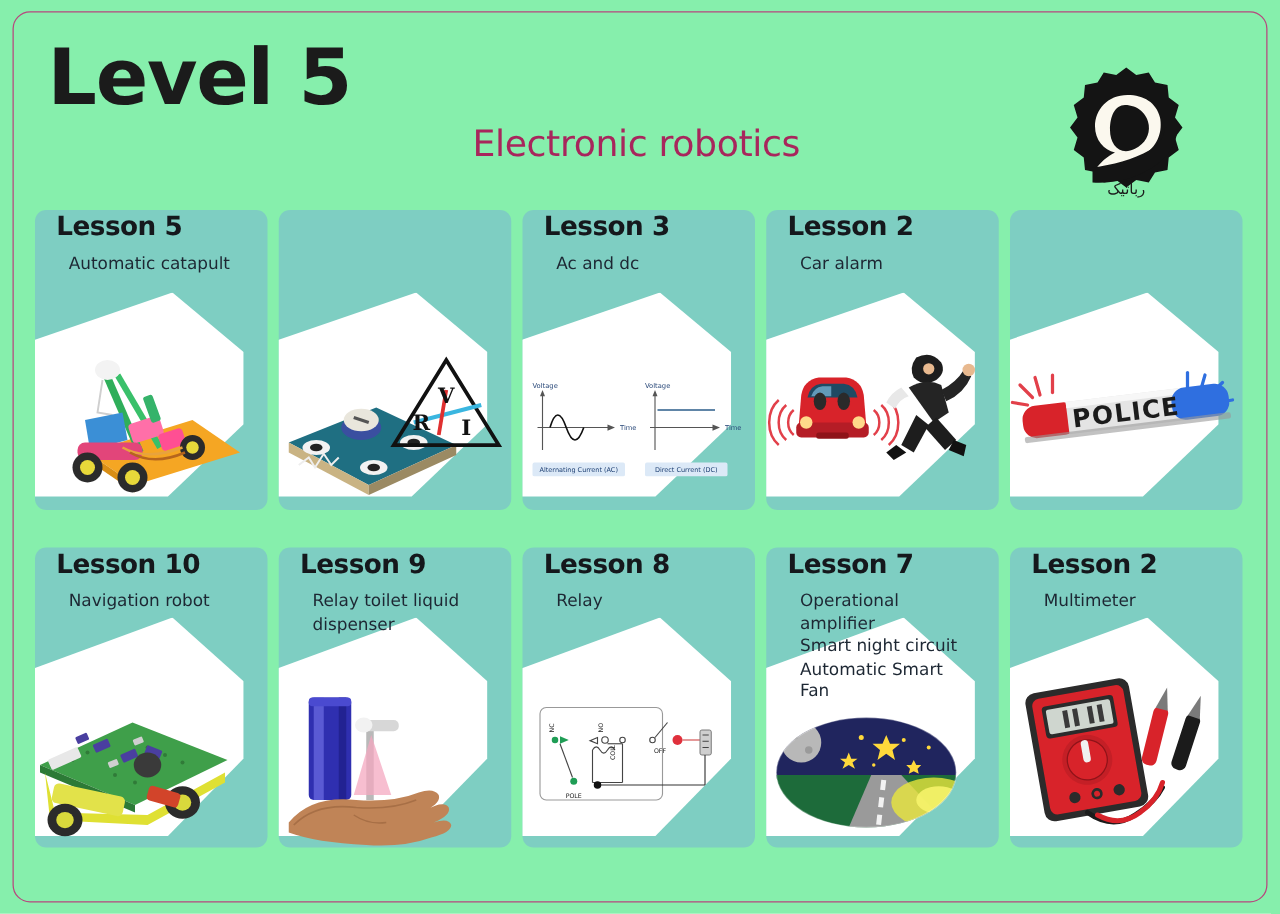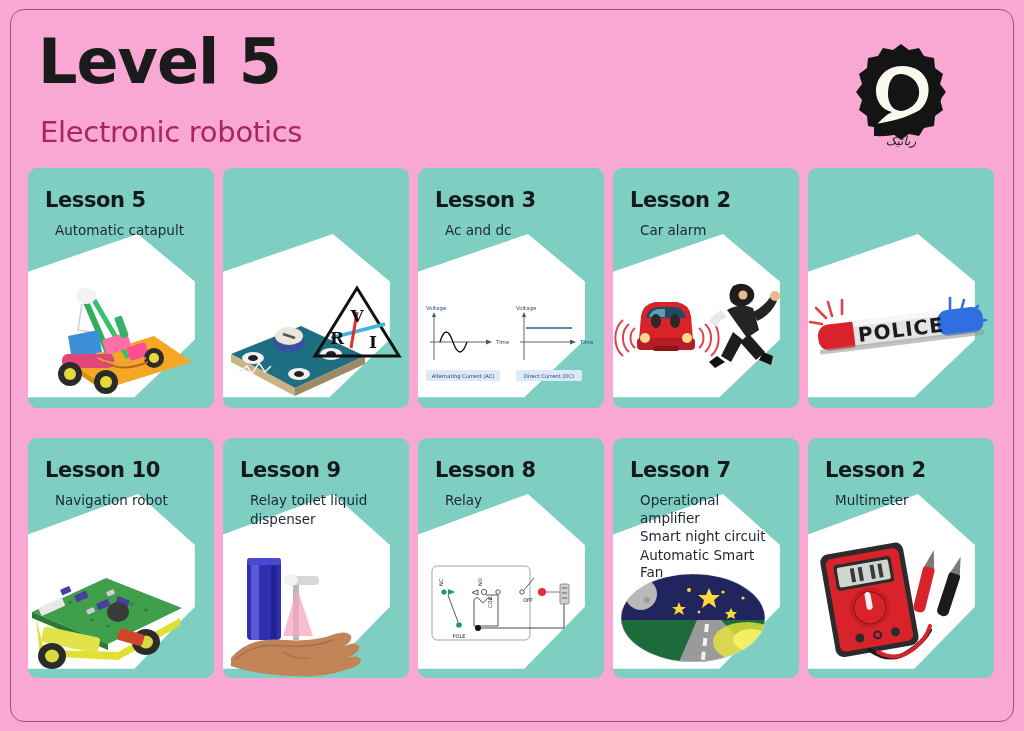--- a/index.html
+++ b/index.html
@@ -5,21 +5,21 @@
   html,body{margin:0;padding:0;}
   body{
     width:1024px;height:731px;
     background:#fbf8ee;
     font-family:"Liberation Sans", sans-serif;
     overflow:hidden;
   }
   #poster{
     position:relative;
     width:1024px;height:731px;
-    background:#f9a8d4;
+    background:#86efac;
     box-sizing:border-box;
   }
   .frame{
     position:absolute;
     left:10px;top:9px;
     width:1004px;height:713px;
     border:1.6px solid #b7477e;
     border-radius:14px;
     box-sizing:border-box;
     pointer-events:none;
@@ -36,26 +36,27 @@
     line-height:64px;
     letter-spacing:-1px;
     color:#1b1b1b;
     margin:0;
   }
   .subtitle{
     font-family:"DejaVu Sans", sans-serif;
     font-size:29px;
     line-height:34px;
     color:#a8265c;
-    margin:21px 0 0 2px;
+    margin:4px 0 0 2px;
     letter-spacing:-0.3px;
+    text-align:center;
   }
   .logo{
-    position:absolute;right:22px;top:6px;
-    width:110px;height:118px;font-style:italic;
+    position:absolute;right:22px;top:16px;
+    width:110px;height:118px;
   }
   .logo svg{display:block;}
   .logo-text{
     position:absolute;bottom:6px;left:0;width:100%;
     text-align:center;
     font-family:"DejaVu Sans", sans-serif;
     font-size:12px;color:#1b1b1b;
     direction:rtl;
   }
 
@@ -84,21 +85,21 @@
     position:absolute;
     left:-4px;bottom:4px;
     width:178px;height:170px;
     background:#ffffff;
     clip-path:polygon(0% 23%, 64% 0%, 96% 28%, 96% 62%, 62% 96%, 0% 96%);
     border-radius:4px;
   }
   .card.tall .chev{height:182px;bottom:2px;}
   .card-head{
     position:relative;
-    padding:20px 10px 0 17px;
+    padding:1px 10px 0 17px;
     z-index:3;
   }
   .lesson-title{
     font-family:"DejaVu Sans", sans-serif;
     font-weight:bold;
     font-size:21px;
     line-height:24px;
     color:#15181c;
     letter-spacing:-0.4px;
     margin:0 0 3px 0;

